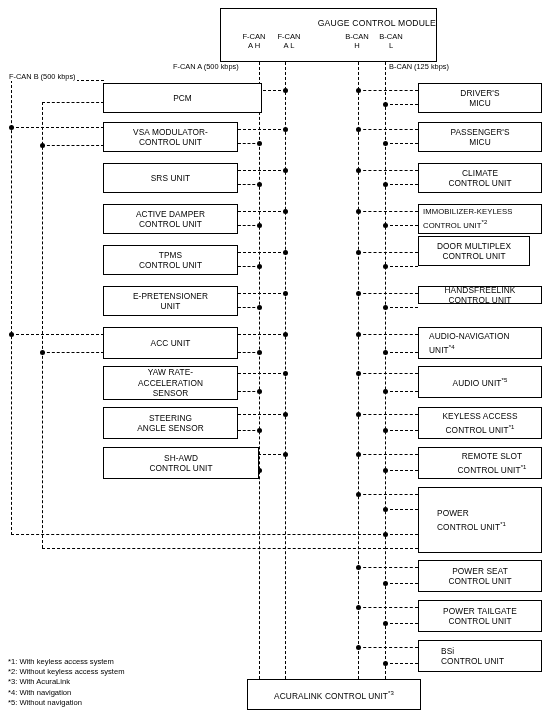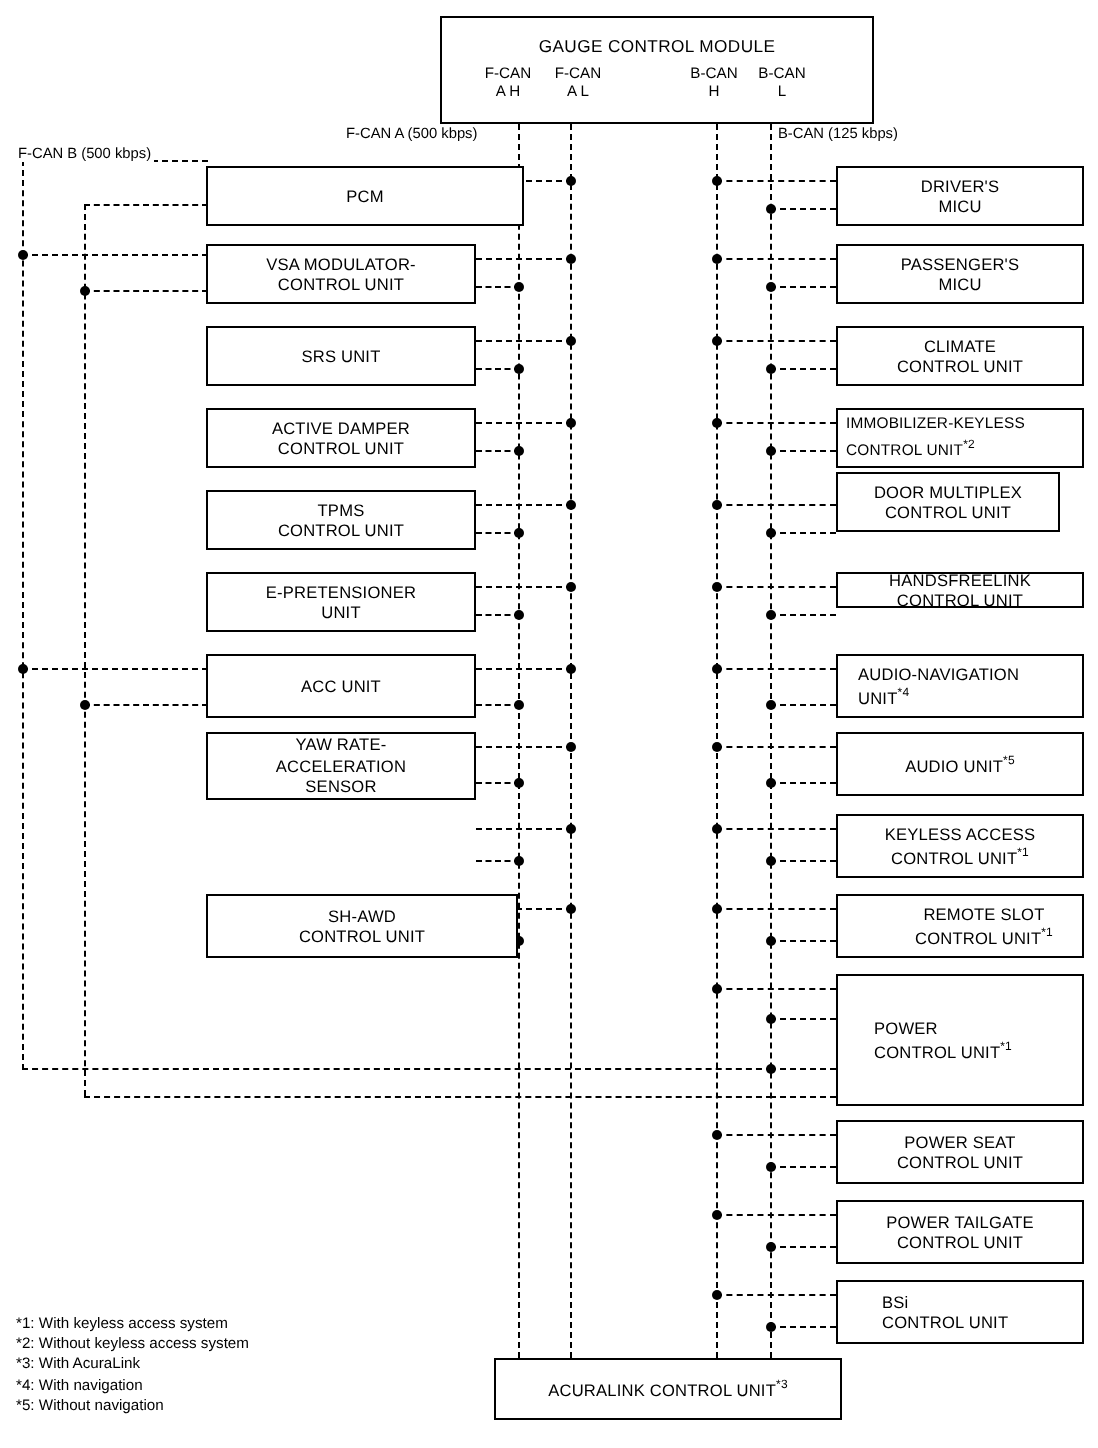--- a/index.html
+++ b/index.html
@@ -42,21 +42,21 @@
     padding-top: 9px;
     font-size: 9px;
   }
   .sup { font-size: 6px; vertical-align: super; }
 
   
   .gcm-title {
     position: absolute;
     left: 0; right: 0;
     top: 9px;
-    text-align: center;
+    text-align: right;
     font-size: 8.6px;
     letter-spacing: 0.2px;
   }
   .pin {
     position: absolute;
     font-size: 7.6px;
     line-height: 9px;
     text-align: center;
     width: 34px;
     z-index: 7;
@@ -202,20 +202,26 @@
       <span>ACC UNIT</span>
     </span>
   </div>
   <div class="box" style="left:103px; top:366px; width:135px; height:34px;">
     <span class="lbl">
       <span>YAW RATE-</span><br>
       <span>ACCELERATION</span><br>
       <span>SENSOR</span>
     </span>
   </div>
+  <div class="box" style="left:103px; top:407px; width:135px; height:32px;">
+    <span class="lbl">
+      <span>STEERING</span><br>
+      <span>ANGLE SENSOR</span>
+    </span>
+  </div>
   <div class="box" style="left:103px; top:447px; width:156px; height:32px;">
     <span class="lbl">
       <span>SH-AWD</span><br>
       <span>CONTROL UNIT</span>
     </span>
   </div>
 
   <div class="hline" style="left:238px; top:90px; width:48px;"></div>
   <div class="hline" style="left:238px; top:104px; width:22px;"></div>
   <div class="dot" style="left:285px; top:90px;"></div>

